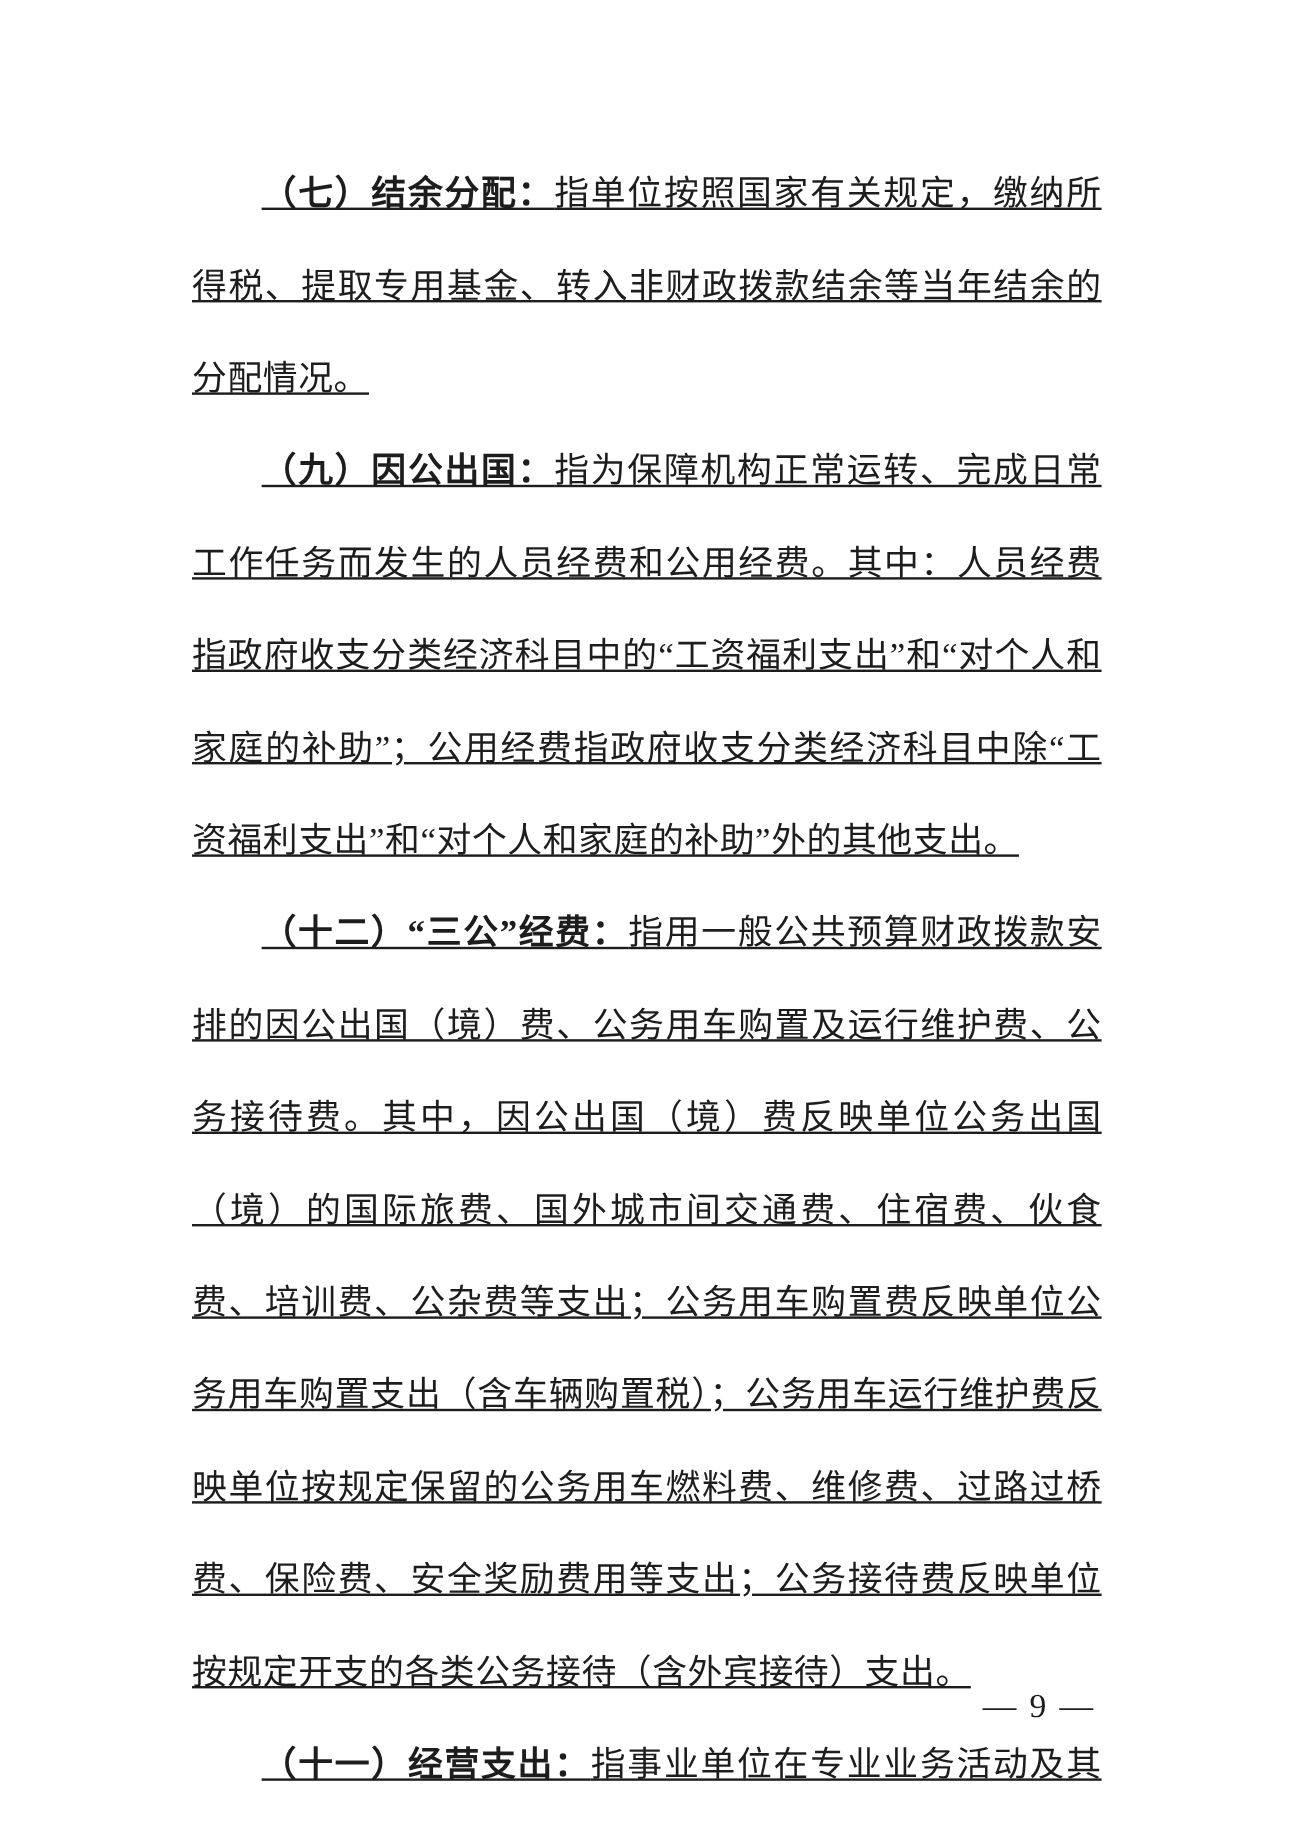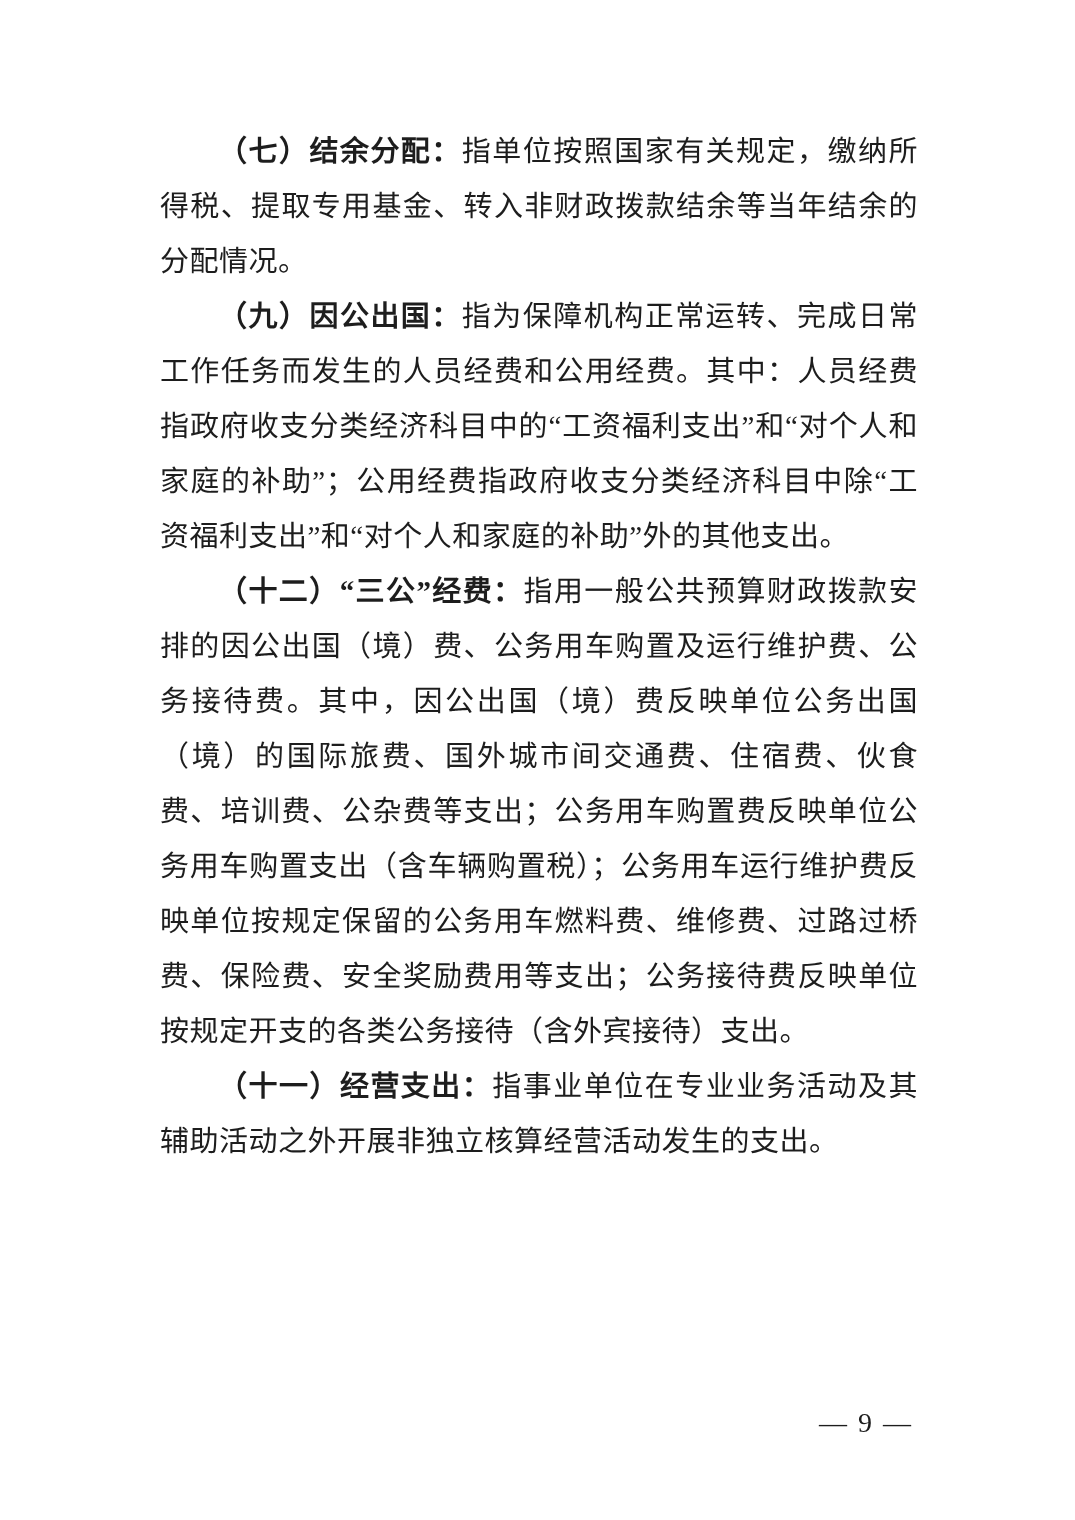--- a/index.html
+++ b/index.html
@@ -19,26 +19,27 @@
   .content {
     position: absolute;
     left: 160px;
     top: 124px;
     width: 758px;
   }
   p.para {
     margin: 0;
     padding: 0;
     font-size: 29px;
-    line-height: 55px;
+    line-height: 77px;
     text-align: justify;
     text-align-last: left;
     text-indent: 2em;
     letter-spacing: 0.5px;
     word-break: break-all;
+    text-decoration: underline;
   }
   p.para .head {
     font-weight: bold;
   }
   .page-number {
     position: absolute;
     right: 162px;
     top: 1406px;
     font-size: 28px;
     line-height: 34px;

